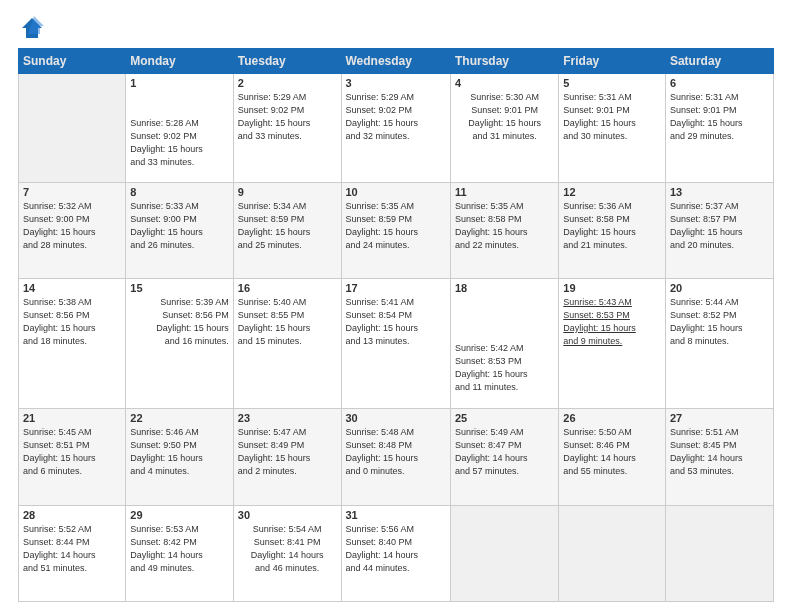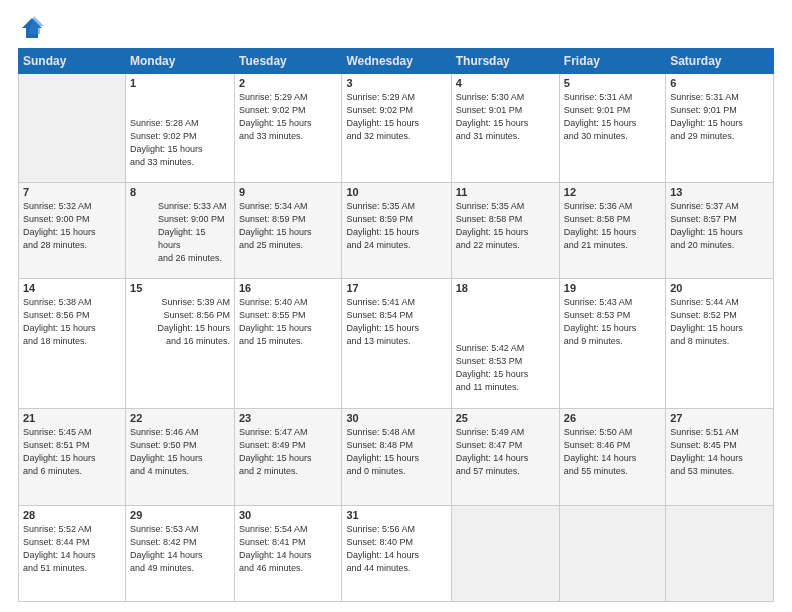--- a/index.html
+++ b/index.html
@@ -148,21 +148,21 @@
           </td>
           <td>
             <span class="day-num">3</span>
             <div class="day-info" style="white-space: pre-line;">Sunrise: 5:29 AM
 Sunset: 9:02 PM
 Daylight: 15 hours
 and 32 minutes.</div>
           </td>
           <td>
             <span class="day-num">4</span>
-            <div class="day-info" style="white-space: pre-line;">Sunrise: 5:30 AM
+            <div class="day-info" style="white-space: pre-line; text-align: center;">Sunrise: 5:30 AM
 Sunset: 9:01 PM
 Daylight: 15 hours
 and 31 minutes.</div>
           </td>
           <td>
             <span class="day-num">5</span>
             <div class="day-info" style="white-space: pre-line;">Sunrise: 5:31 AM
 Sunset: 9:01 PM
 Daylight: 15 hours
 and 30 minutes.</div>
@@ -178,21 +178,21 @@
         <tr>
           <td>
             <span class="day-num">7</span>
             <div class="day-info" style="white-space: pre-line;">Sunrise: 5:32 AM
 Sunset: 9:00 PM
 Daylight: 15 hours
 and 28 minutes.</div>
           </td>
           <td>
             <span class="day-num">8</span>
-            <div class="day-info" style="white-space: pre-line; margin-left: 28px;">Sunrise: 5:33 AM
+            <div class="day-info" style="white-space: pre-line;">Sunrise: 5:33 AM
 Sunset: 9:00 PM
 Daylight: 15 hours
 and 26 minutes.</div>
           </td>
           <td>
             <span class="day-num">9</span>
             <div class="day-info" style="white-space: pre-line;">Sunrise: 5:34 AM
 Sunset: 8:59 PM
 Daylight: 15 hours
 and 25 minutes.</div>
@@ -257,21 +257,21 @@
           </td>
           <td>
             <span class="day-num">18</span>
             <div class="day-info" style="white-space: pre-line; margin-top: 48px;">Sunrise: 5:42 AM
 Sunset: 8:53 PM
 Daylight: 15 hours
 and 11 minutes.</div>
           </td>
           <td>
             <span class="day-num">19</span>
-            <div class="day-info" style="white-space: pre-line;">Sunrise: 5:43 AM
+            <div class="day-info" style="white-space: pre-line; text-decoration: underline;">Sunrise: 5:43 AM
 Sunset: 8:53 PM
 Daylight: 15 hours
 and 9 minutes.</div>
           </td>
           <td>
             <span class="day-num">20</span>
             <div class="day-info" style="white-space: pre-line;">Sunrise: 5:44 AM
 Sunset: 8:52 PM
 Daylight: 15 hours
 and 8 minutes.</div>
@@ -338,21 +338,21 @@
           </td>
           <td>
             <span class="day-num">29</span>
             <div class="day-info" style="white-space: pre-line;">Sunrise: 5:53 AM
 Sunset: 8:42 PM
 Daylight: 14 hours
 and 49 minutes.</div>
           </td>
           <td>
             <span class="day-num">30</span>
-            <div class="day-info" style="white-space: pre-line;">Sunrise: 5:54 AM
+            <div class="day-info" style="white-space: pre-line; text-align: center;">Sunrise: 5:54 AM
 Sunset: 8:41 PM
 Daylight: 14 hours
 and 46 minutes.</div>
           </td>
           <td>
             <span class="day-num">31</span>
             <div class="day-info" style="white-space: pre-line;">Sunrise: 5:56 AM
 Sunset: 8:40 PM
 Daylight: 14 hours
 and 44 minutes.</div>

